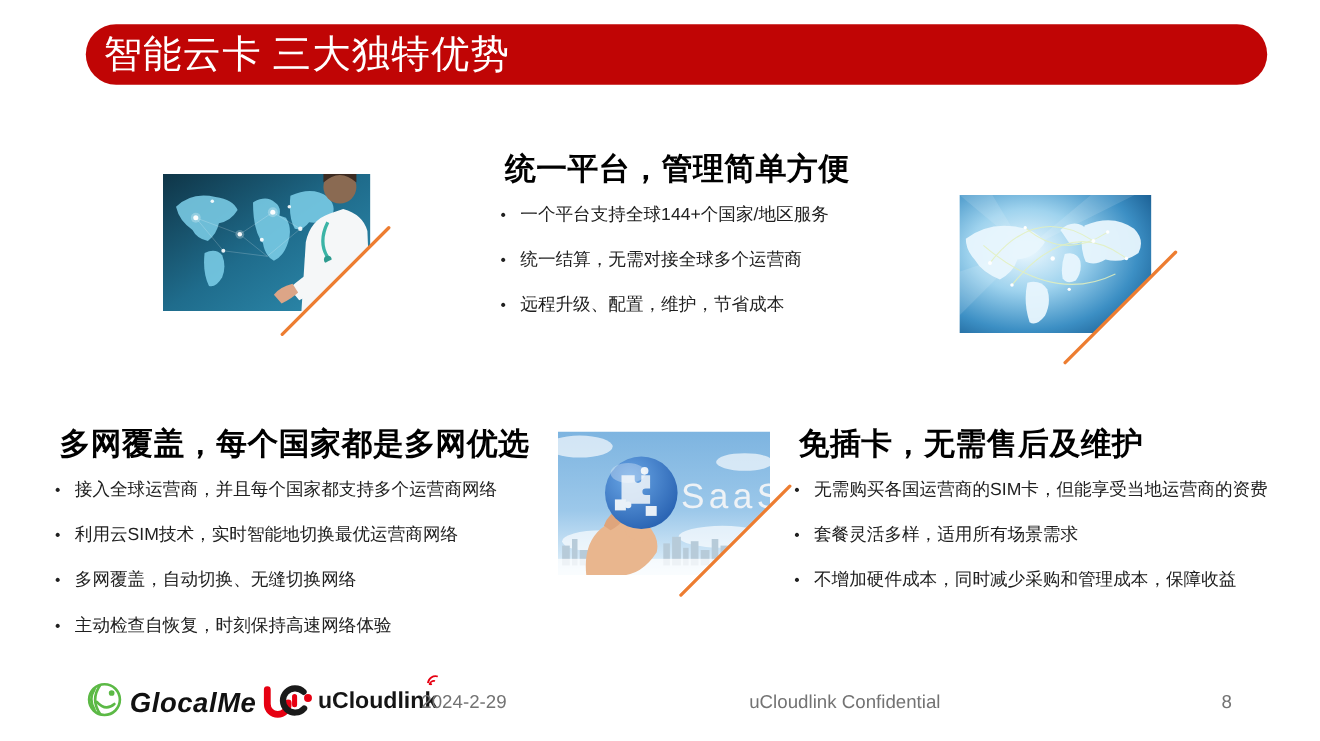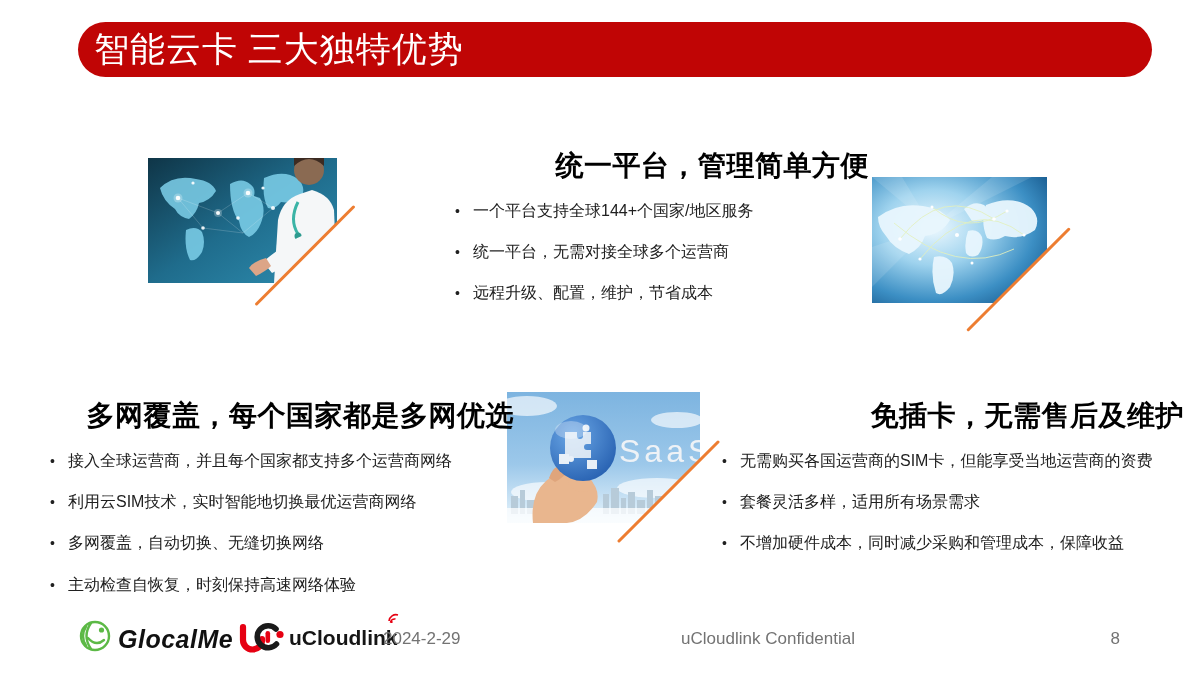--- a/index.html
+++ b/index.html
@@ -6,21 +6,21 @@
   .slide{position:relative;width:1200px;height:674px;background:#ffffff;overflow:hidden;
          font-family:"Liberation Sans","DejaVu Sans",sans-serif;color:#1a1a1a;}
 
   
   .banner{position:absolute;left:78px;top:22px;width:1074px;height:55px;background:#C00505;border-radius:28px;}
   .banner .title{position:absolute;left:16px;top:0;height:46px;line-height:56px;color:#ffffff;
                  font-family:"Liberation Serif","DejaVu Serif",serif;font-size:35px;letter-spacing:1px;white-space:nowrap;}
 
   
   .sec{position:absolute;}
-  .sec h2{margin:16px;font-size:28px;font-weight:bold;color:#000000;letter-spacing:0.5px;white-space:nowrap;text-align:right;}
+  .sec h2{margin:4px;font-size:28px;font-weight:bold;color:#000000;letter-spacing:0.5px;white-space:nowrap;}
   .sec ul{list-style:none;margin:13px 0 0 0;padding:0;}
   .sec li{display:flex;align-items:flex-start;font-size:16px;color:#202020;margin-bottom:22px;line-height:1.2;white-space:nowrap;}
   .sec li .blt{flex:0 0 18px;}
   .sec li .blt::before{content:"•";font-size:14px;color:#202020;}
   .sec-top{left:455px;top:131px;width:430px;}
   .sec-left{left:50px;top:381px;width:480px;}
   .sec-right{left:722px;top:381px;width:478px;}
 
   
   .photo{position:absolute;overflow:hidden;}
@@ -210,21 +210,21 @@
 
   <div class="sec sec-top">
     <h2>统一平台，管理简单方便</h2>
     <ul>
       <li>
           <span class="blt"></span>
           <span>一个平台支持全球144+个国家/地区服务</span>
         </li>
       <li>
           <span class="blt"></span>
-          <span>统一平台，无需对接全球多个运营商</span>
+          <span>统一结算，无需对接全球多个运营商</span>
         </li>
       <li>
           <span class="blt"></span>
           <span>远程升级、配置，维护，节省成本</span>
         </li>
     </ul>
   </div>
 
   <div class="sec sec-left">
     <h2>多网覆盖，每个国家都是多网优选</h2>

